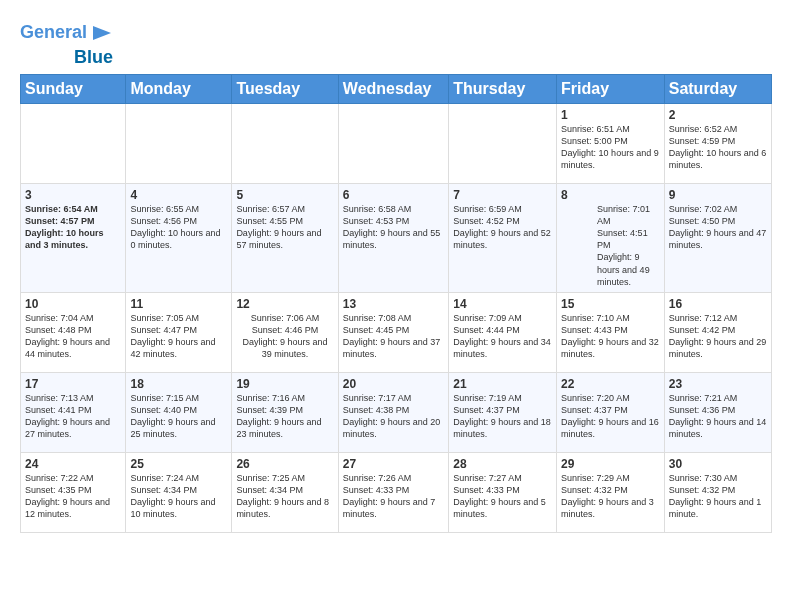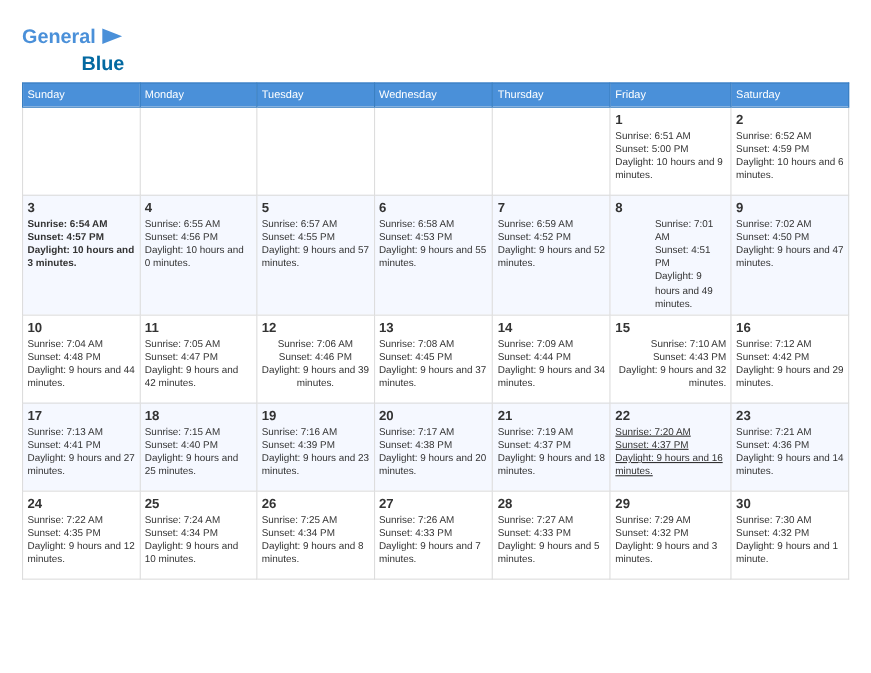--- a/index.html
+++ b/index.html
@@ -50,22 +50,22 @@
       margin-top: 2px;
     }
     table {
       width: 100%;
       border-collapse: collapse;
       margin-top: 6px;
     }
     thead tr th {
       background-color: #4a90d9;
       color: #fff;
-      font-size: 10px;
-      font-weight: normal;
+      font-size: 16px;
+      font-weight: bold;
       padding: 5px 4px;
       text-align: left;
       border: 1px solid #3a7fc1;
     }
     tbody tr td {
       vertical-align: top;
       font-size: 9.5px;
       color: #333;
       padding: 4px 4px;
       border: 1px solid #ddd;
@@ -217,21 +217,21 @@
 Daylight: 9 hours and 37 minutes.</div>
           </td>
           <td>
             <span class="day-num">14</span>
             <div class="cell-text" style="white-space: pre-line;">Sunrise: 7:09 AM
 Sunset: 4:44 PM
 Daylight: 9 hours and 34 minutes.</div>
           </td>
           <td>
             <span class="day-num">15</span>
-            <div class="cell-text" style="white-space: pre-line; text-align: right;">Sunrise: 7:10 AM
+            <div class="cell-text" style="white-space: pre-line;">Sunrise: 7:10 AM
 Sunset: 4:43 PM
 Daylight: 9 hours and 32 minutes.</div>
           </td>
           <td>
             <span class="day-num">16</span>
             <div class="cell-text" style="white-space: pre-line;">Sunrise: 7:12 AM
 Sunset: 4:42 PM
 Daylight: 9 hours and 29 minutes.</div>
           </td>
         </tr>
@@ -261,21 +261,21 @@
 Daylight: 9 hours and 20 minutes.</div>
           </td>
           <td>
             <span class="day-num">21</span>
             <div class="cell-text" style="white-space: pre-line;">Sunrise: 7:19 AM
 Sunset: 4:37 PM
 Daylight: 9 hours and 18 minutes.</div>
           </td>
           <td>
             <span class="day-num">22</span>
-            <div class="cell-text" style="white-space: pre-line; text-decoration: underline;">Sunrise: 7:20 AM
+            <div class="cell-text" style="white-space: pre-line;">Sunrise: 7:20 AM
 Sunset: 4:37 PM
 Daylight: 9 hours and 16 minutes.</div>
           </td>
           <td>
             <span class="day-num">23</span>
             <div class="cell-text" style="white-space: pre-line;">Sunrise: 7:21 AM
 Sunset: 4:36 PM
 Daylight: 9 hours and 14 minutes.</div>
           </td>
         </tr>

